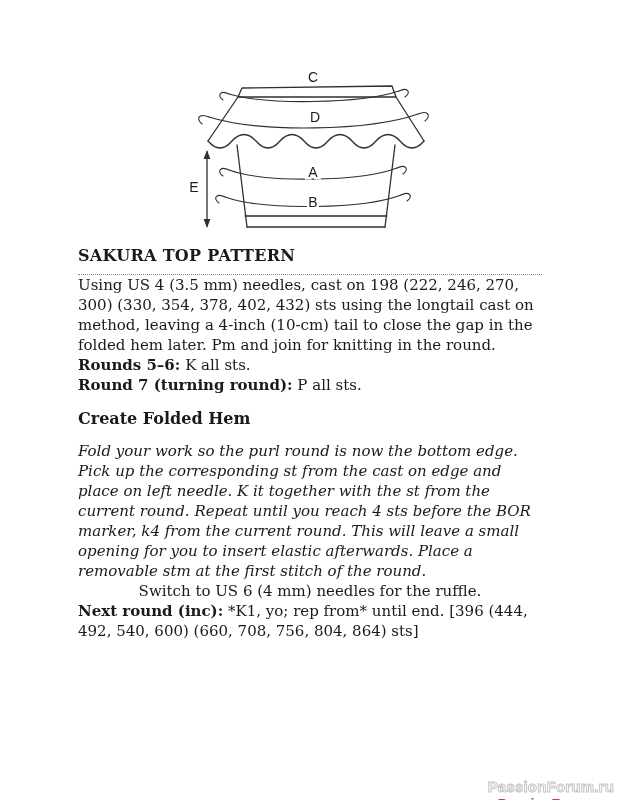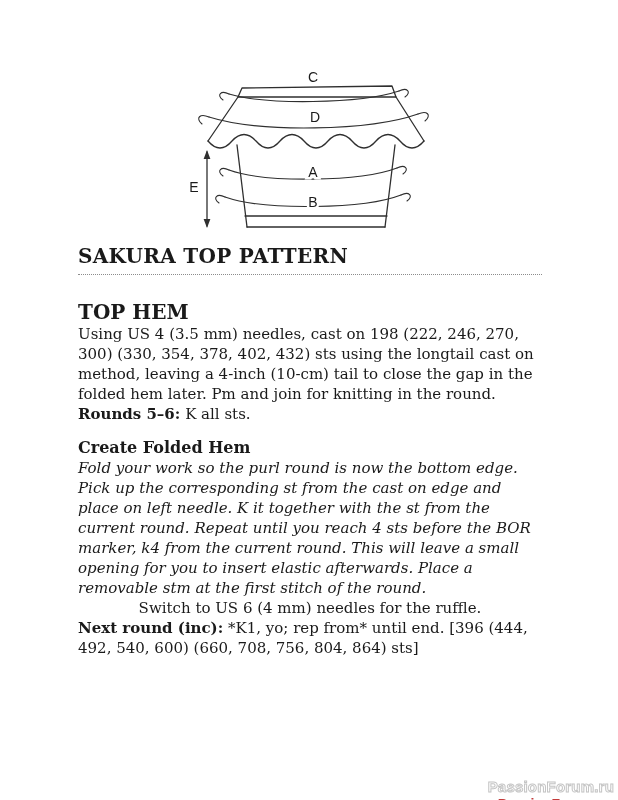--- a/index.html
+++ b/index.html
@@ -21,28 +21,28 @@
   .diagram polygon.head{fill:#2f2f2f;stroke:none;}
   .diagram text{
     font-family:"Liberation Sans",sans-serif;
     font-size:14px;fill:#1b1b1b;
     text-anchor:middle;
     paint-order:stroke;stroke:#ffffff;stroke-width:5px;
   }
   
   .content{position:absolute;left:78px;top:244px;width:464px;}
   .title{
-    font-size:20px;line-height:24px;font-weight:bold;letter-spacing:.3px;
+    font-size:16px;line-height:24px;font-weight:bold;letter-spacing:.3px;
     margin:0;padding-bottom:6px;border-bottom:1px dotted #8c8c8c;
   }
   .section-title{font-size:20px;line-height:24px;font-weight:bold;margin:25px 0 0;}
   .content p{margin:0;font-size:15px;line-height:20px;}
   .intro{margin-top:8px;}
   .round{margin-top:10px;}
-  .subsection-title{font-size:16px;line-height:20px;font-weight:bold;margin:14px 0 0;}
+  .subsection-title{font-size:16px;line-height:20px;font-weight:bold;margin:14px 0 12px;}
   .hem-body{margin-top:4px;font-style:italic;}
   .switch-note{margin-top:13px;text-align:center;}
   .next-round{margin-top:9px;}
   
   .wm-gray{
     position:absolute;top:778px;right:4px;
     font-family:"Liberation Sans",sans-serif;font-weight:bold;font-size:15px;line-height:18px;
     color:#ffffff;-webkit-text-stroke:1px #c5c5c5;
     letter-spacing:.2px;
   }
@@ -94,27 +94,30 @@
     <text x="128" y="27">C</text>
     <text x="130" y="67">D</text>
     <text x="128" y="122">A</text>
     <text x="128" y="152">B</text>
     <text x="9" y="137">E</text>
   </svg>
 
   <div class="content">
     <h1 class="title">SAKURA TOP PATTERN</h1>
 
-    <h2 class="section-title">TOP HEM</h2>
 
     <p class="intro">Using US 4 (3.5 mm) needles, cast on 198 (222, 246, 270, 300) (330, 354, 378, 402, 432) sts using the longtail cast on method, leaving a 4-inch (10-cm) tail to close the gap in the folded hem later. Pm and join for knitting in the round.</p>
 
     <p class="round">
       <strong>Rounds 5–6:</strong>
       <span>K all sts.</span>
+    </p>
+    <p class="round">
+      <strong>Round 7 (turning round):</strong>
+      <span>P all sts.</span>
     </p>
 
     <h3 class="subsection-title">Create Folded Hem</h3>
 
     <p class="hem-body">Fold your work so the purl round is now the bottom edge. Pick up the corresponding st from the cast on edge and place on left needle. K it together with the st from the current round. Repeat until you reach 4 sts before the BOR marker, k4 from the current round. This will leave a small opening for you to insert elastic afterwards. Place a removable stm at the first stitch of the round.</p>
 
     <p class="switch-note">Switch to US 6 (4 mm) needles for the ruffle.</p>
 
     <p class="next-round">
       <strong>Next round (inc):</strong>

